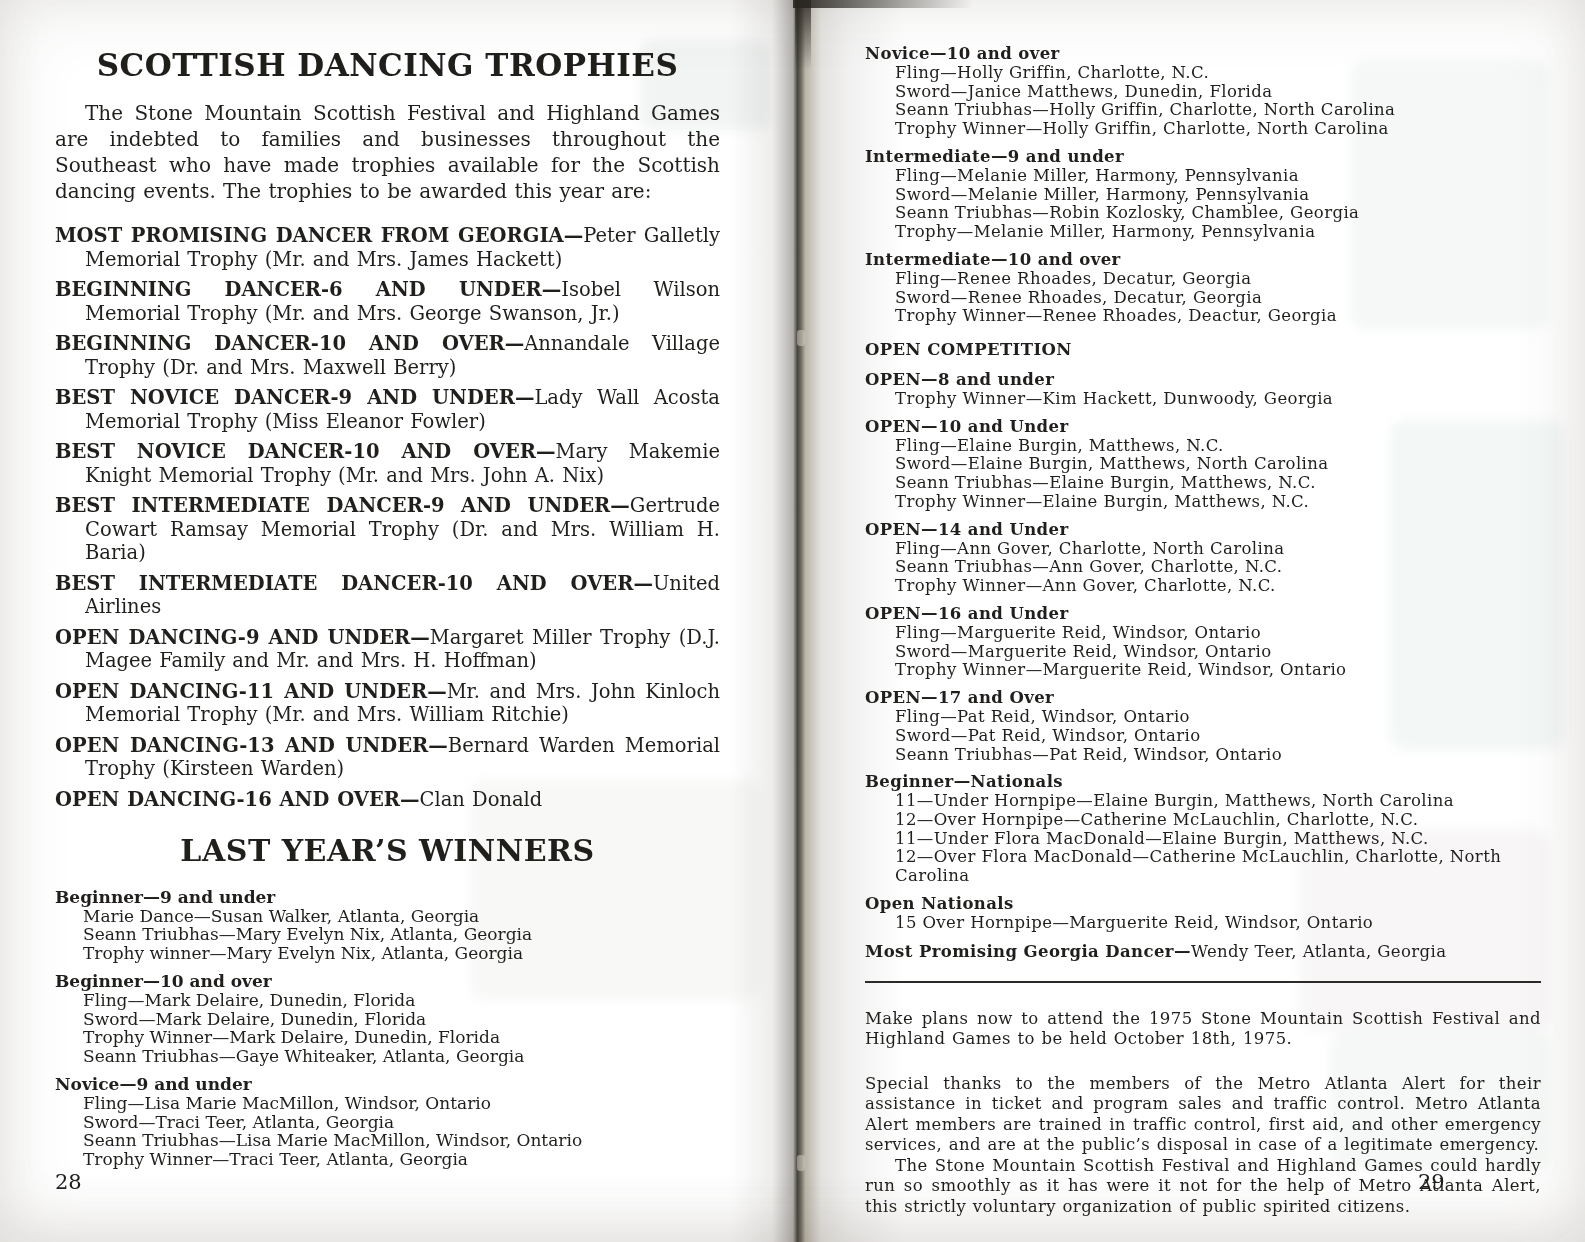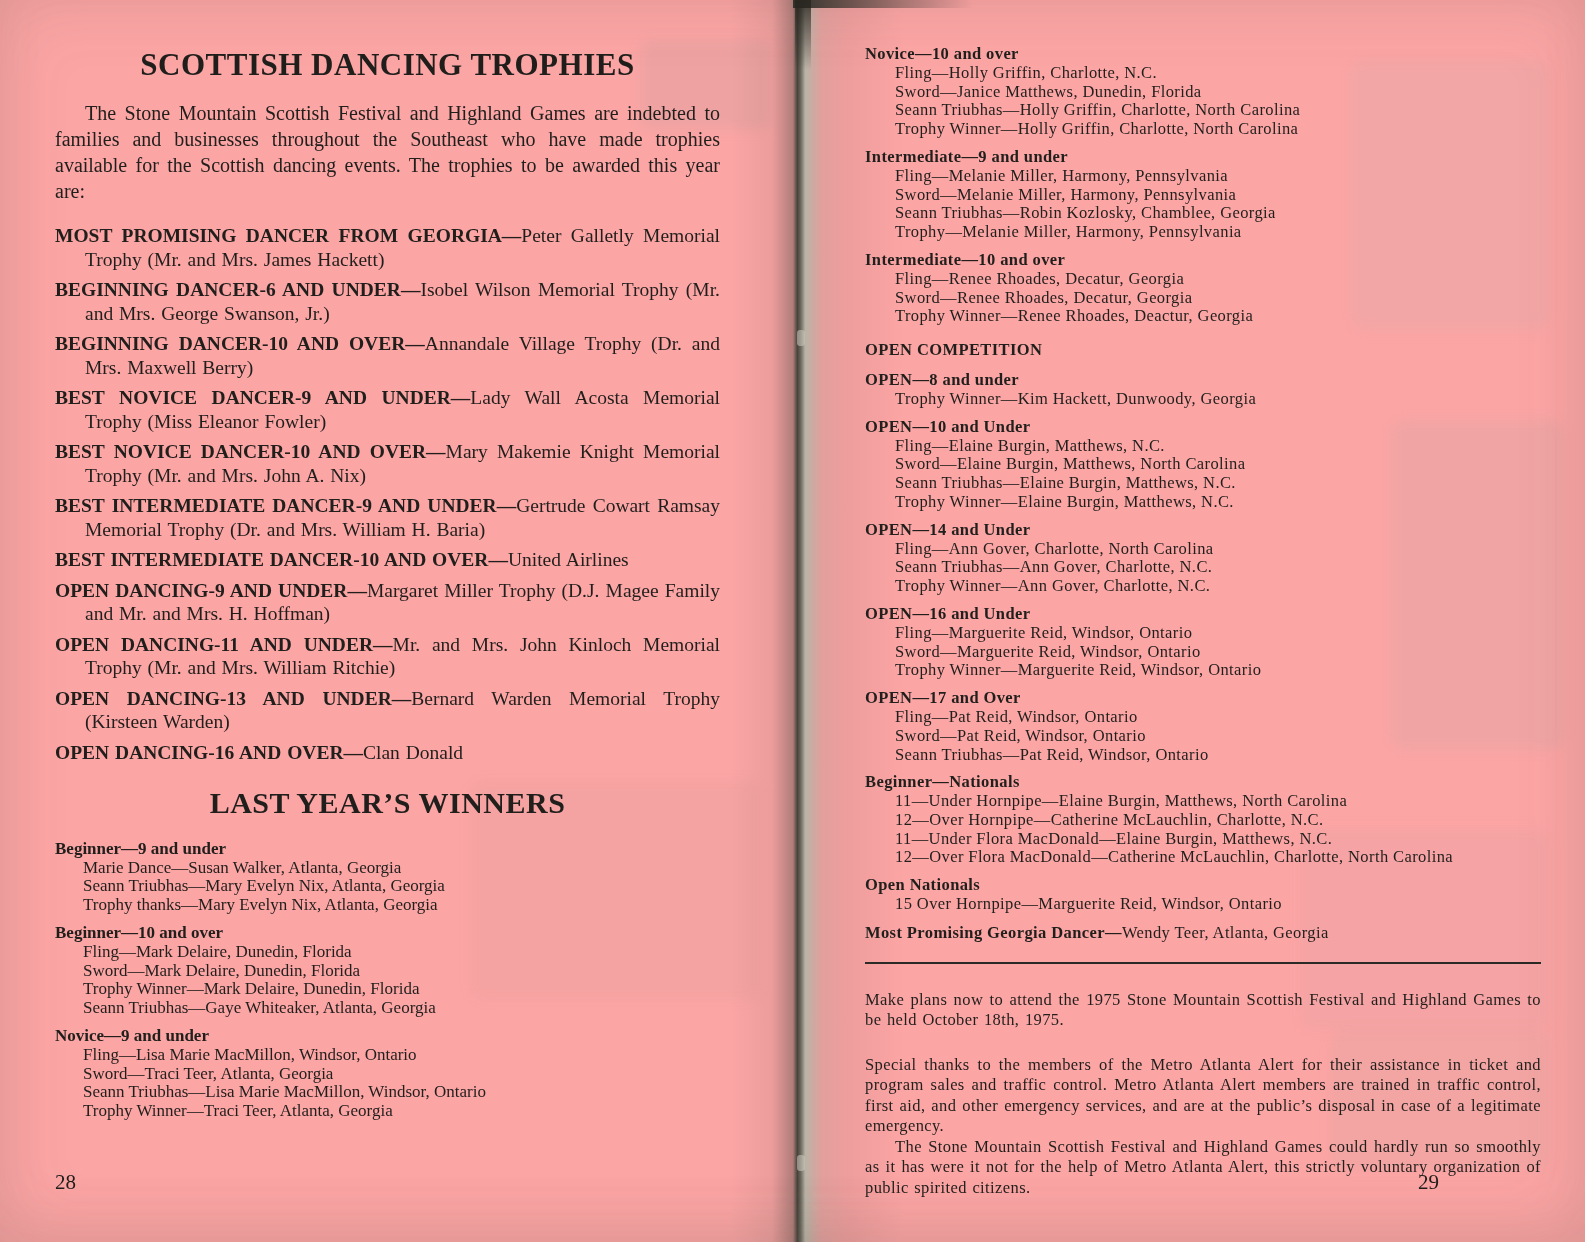--- a/index.html
+++ b/index.html
@@ -1,18 +1,18 @@
 <!DOCTYPE html>
 <html><head>
 <meta charset="utf-8">
 <style>
   html,body{margin:0;padding:0;}
   body{width:1585px;height:1242px;overflow:hidden;background:#e6e2d6;
        font-family:"DejaVu Serif","Liberation Serif",serif;color:#201f1c;}
-  .book{position:absolute;left:0;top:0;width:1585px;height:1242px;background:#fca5a5;font-family:Liberation Serif, serif;}
+  .book{position:absolute;left:0;top:0;width:1585px;height:1242px;background:#ffffff;}
   .vignette{position:absolute;inset:0;pointer-events:none;
        box-shadow:inset 0 0 70px rgba(95,90,75,.16), inset 0 -25px 50px rgba(95,90,75,.07);}
   
   .spine{position:absolute;left:730px;top:0;width:175px;height:1242px;
      background:linear-gradient(90deg,
        rgba(90,85,75,0) 0%,
        rgba(90,85,75,.10) 24%,
        rgba(72,68,60,.42) 36%,
        #46433b 38.5%,
        #6e6a60 40.5%,
@@ -91,21 +91,21 @@
       <p class="trophy"><span class="th">OPEN DANCING-16 AND OVER</span><span class="th">—</span><span>Clan Donald</span></p>
     </div>
 
     <div class="pl-winners-title">LAST YEAR’S WINNERS</div>
 
     <div class="wgroups-left">
       <div class="wgroup">
         <div class="ghead">Beginner—9 and under</div>
         <div class="entry">Marie Dance—Susan Walker, Atlanta, Georgia</div>
         <div class="entry">Seann Triubhas—Mary Evelyn Nix, Atlanta, Georgia</div>
-        <div class="entry">Trophy thanks—Mary Evelyn Nix, Atlanta, Georgia</div>
+        <div class="entry">Trophy winner—Mary Evelyn Nix, Atlanta, Georgia</div>
       </div>
       <div class="wgroup">
         <div class="ghead">Beginner—10 and over</div>
         <div class="entry">Fling—Mark Delaire, Dunedin, Florida</div>
         <div class="entry">Sword—Mark Delaire, Dunedin, Florida</div>
         <div class="entry">Trophy Winner—Mark Delaire, Dunedin, Florida</div>
         <div class="entry">Seann Triubhas—Gaye Whiteaker, Atlanta, Georgia</div>
       </div>
       <div class="wgroup">
         <div class="ghead">Novice—9 and under</div>

